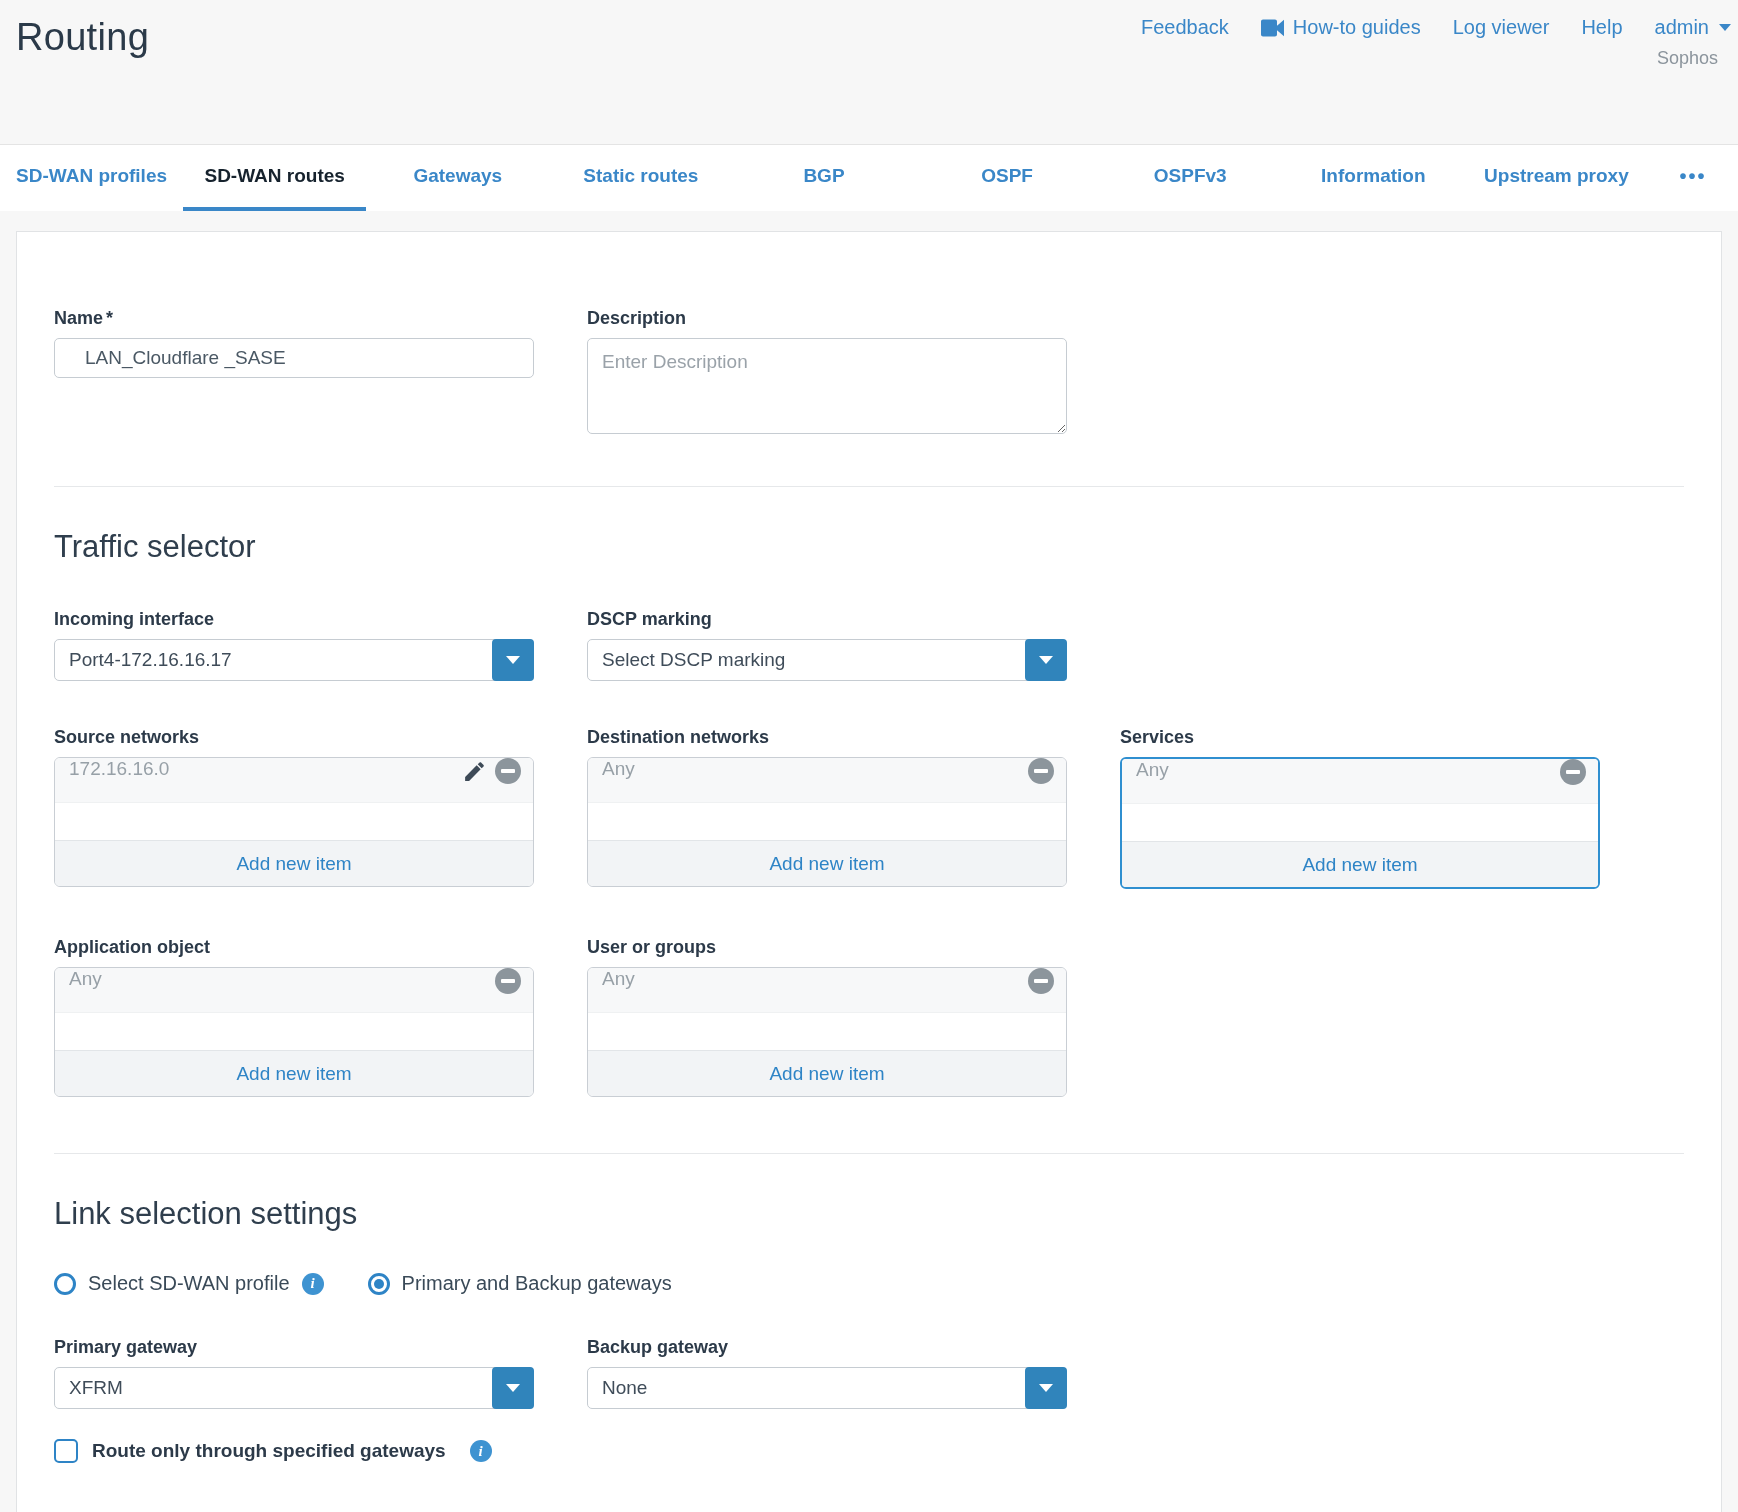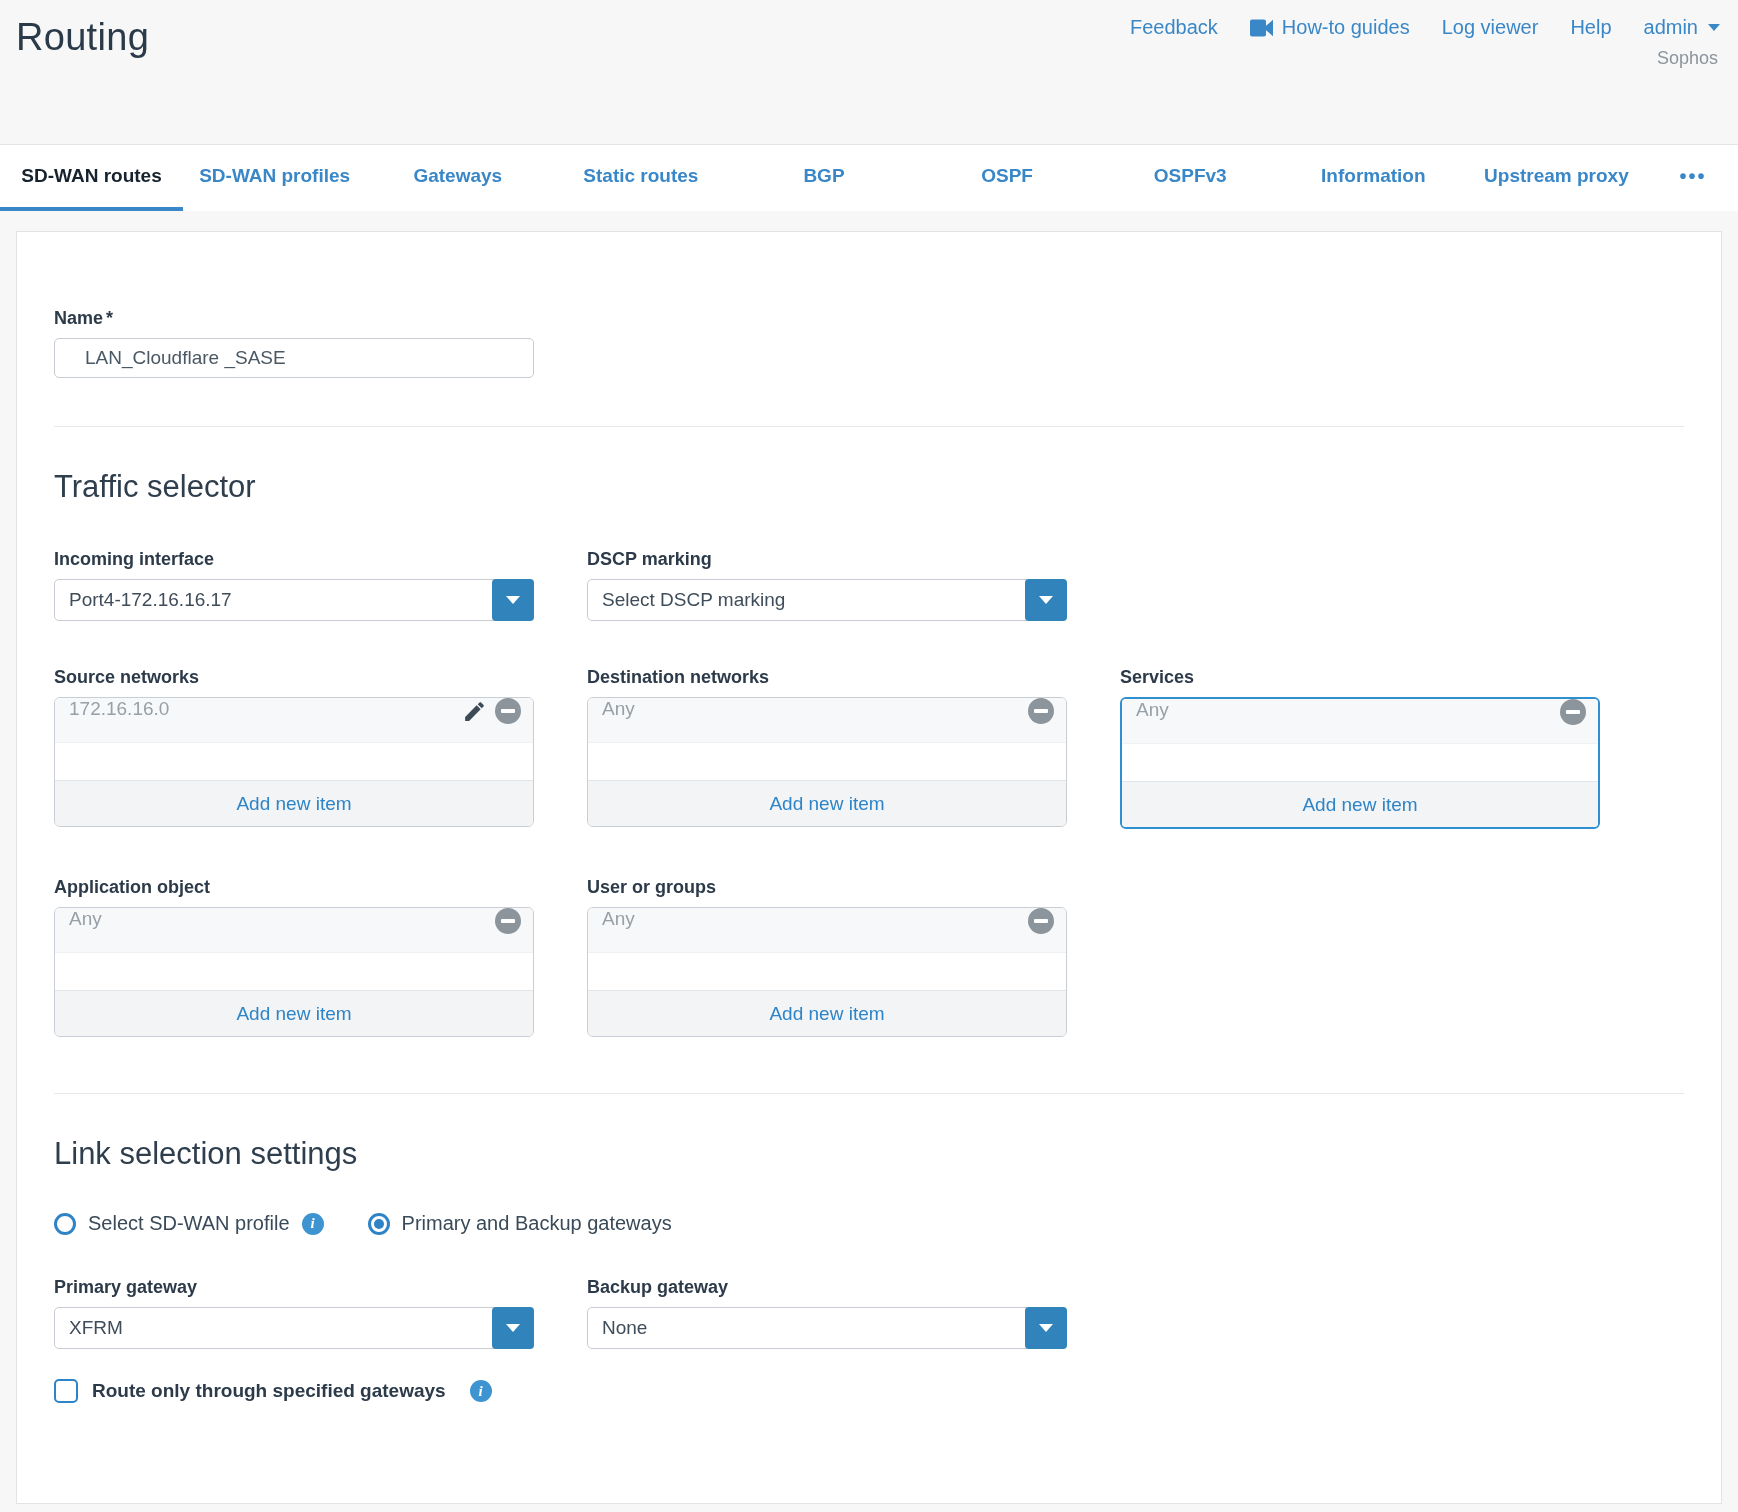--- a/index.html
+++ b/index.html
@@ -9,21 +9,21 @@
     background:#f7f7f7;
     font-family:"Liberation Sans", sans-serif;
     color:#2c3a49;
     position:relative;
   }
   a { text-decoration:none; }
 
   
   .header { position:relative; height:144px; padding:16px 16px 0 16px; }
   .page-title { margin:0; font-size:38px; font-weight:300; color:#2b3a49; letter-spacing:.3px; }
-  .header-links { position:absolute; top:16px; right:18px; display:flex; align-items:center; gap:32px; }
+  .header-links { position:absolute; top:16px; right:7px; display:flex; align-items:center; gap:32px; }
   .hlink { color:#3a87c8; font-size:20px; cursor:pointer; display:flex; align-items:center; gap:8px; }
   .caret-down { width:0; height:0; border-left:6px solid transparent; border-right:6px solid transparent; border-top:7px solid #3a87c8; margin-left:2px; }
   .brand { position:absolute; top:48px; right:20px; color:#8b949c; font-size:18px; }
 
   
   .tabbar { display:flex; background:#ffffff; border-top:1px solid #e4e4e4; height:67px; }
   .tab { flex:1; display:flex; align-items:center; justify-content:center; font-size:19px; font-weight:700; color:#3a87c8; border-bottom:4px solid transparent; cursor:pointer; white-space:nowrap; }
   .tab.active { color:#16222d; border-bottom-color:#3a87c8; }
   .tab.more { flex:0 0 90px; font-size:20px; letter-spacing:2px; }
 
@@ -98,38 +98,42 @@
     <a class="hlink">Help</a>
     <a class="hlink">
       <span>admin</span>
       <span class="caret-down"></span>
     </a>
   </div>
   <div class="brand">Sophos</div>
 </div>
 
 <div class="tabbar">
+  <div class="tab">SD-WAN profiles</div>
   <div class="tab active">SD-WAN routes</div>
-  <div class="tab">SD-WAN profiles</div>
   <div class="tab">Gateways</div>
   <div class="tab">Static routes</div>
   <div class="tab">BGP</div>
   <div class="tab">OSPF</div>
   <div class="tab">OSPFv3</div>
   <div class="tab">Information</div>
   <div class="tab">Upstream proxy</div>
   <div class="tab more">•••</div>
 </div>
 
 <div class="card">
 
   <div class="row">
     <div class="col">
       <label class="field-label"><span>Name</span><span class="req">*</span></label>
       <input class="text-input" type="text" value="LAN_Cloudflare _SASE" style="">
+    </div>
+    <div class="col">
+      <label class="field-label">Description</label>
+      <textarea class="textarea" placeholder="Enter Description" style=""></textarea>
     </div>
   </div>
 
   <hr class="divider">
 
   <h2 class="section-heading">Traffic selector</h2>
 
   <div class="row label-row">
     <div class="col">
         <span class="field-label">Incoming interface</span>

